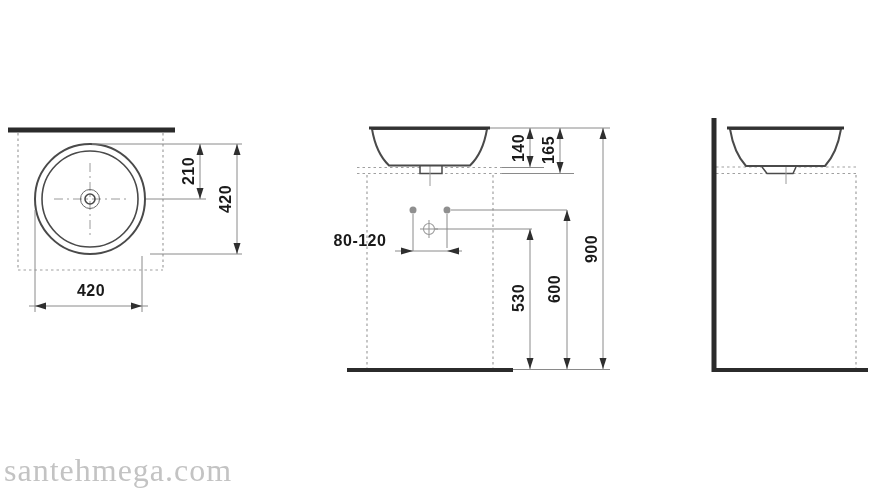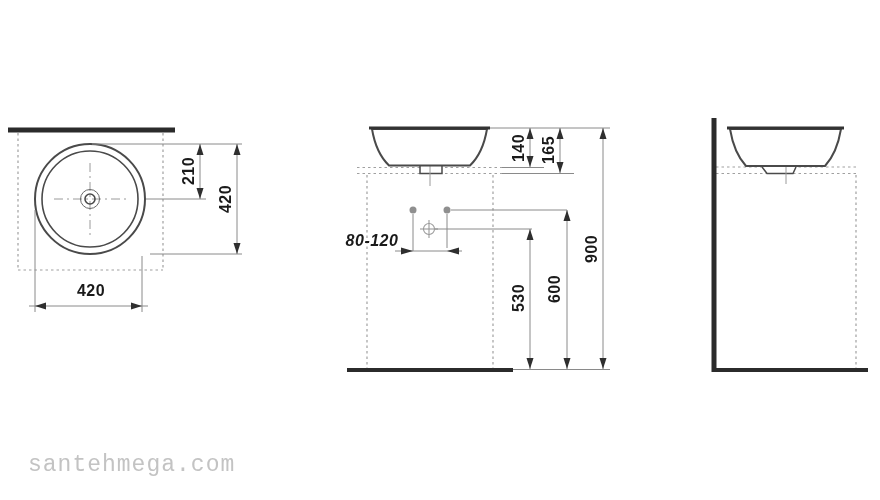--- a/index.html
+++ b/index.html
@@ -10,23 +10,22 @@
   svg{position:absolute;left:0;top:0;}
   .dim{
     position:absolute;transform:translate(-50%,-50%);
     font-family:"Liberation Sans", sans-serif;
     font-size:16px;font-weight:bold;color:#1a1a1a;letter-spacing:.5px;
     white-space:nowrap;line-height:1;
   }
   .dim.rot{transform:translate(-50%,-50%) rotate(-90deg);}
   #watermark{
     position:absolute;left:4px;top:454px;
-    font-size:23px;color:#c3c3c3;letter-spacing:1px;line-height:1;
-    font-family:Liberation Mono, monospace;
-    margin-left:24px;
+    font-size:32px;color:#c3c3c3;letter-spacing:1px;line-height:1;
+    font-family:Liberation Serif, serif;
   }
 </style>
 </head>
 <body>
 
 <div id="stage">
 
   <svg width="880" height="500" viewBox="0 0 880 500">
 
     <g>
@@ -152,16 +151,16 @@
 
   <div class="dim rot" style="left:189px;top:171px;">210</div>
   <div class="dim rot" style="left:226px;top:199px;">420</div>
   <div class="dim" style="left:91px;top:291px;">420</div>
 
   <div class="dim rot" style="left:519px;top:148px;">140</div>
   <div class="dim rot" style="left:549px;top:150px;">165</div>
   <div class="dim rot" style="left:592px;top:249px;">900</div>
   <div class="dim rot" style="left:555px;top:289px;">600</div>
   <div class="dim rot" style="left:519px;top:298px;">530</div>
-  <div class="dim" style="left:372px;top:241px;font-style:italic;">80-120</div>
+  <div class="dim" style="left:360px;top:241px;">80-120</div>
 
   <div id="watermark">santehmega.com</div>
 </div>
 
 </body></html>

